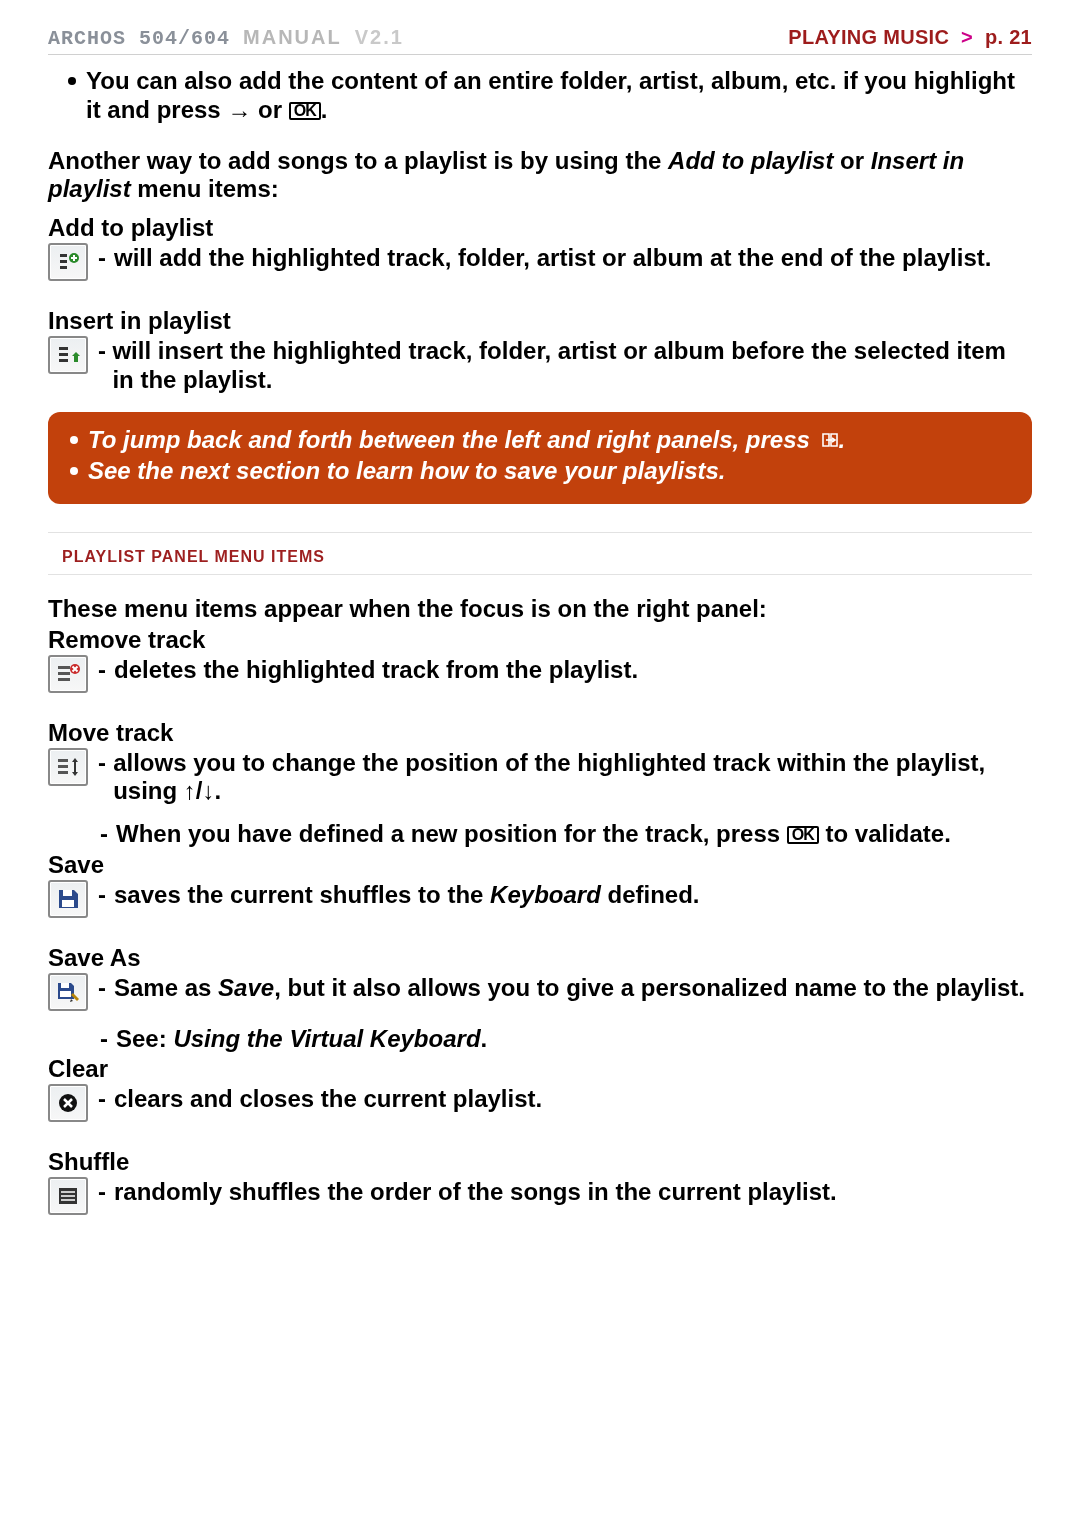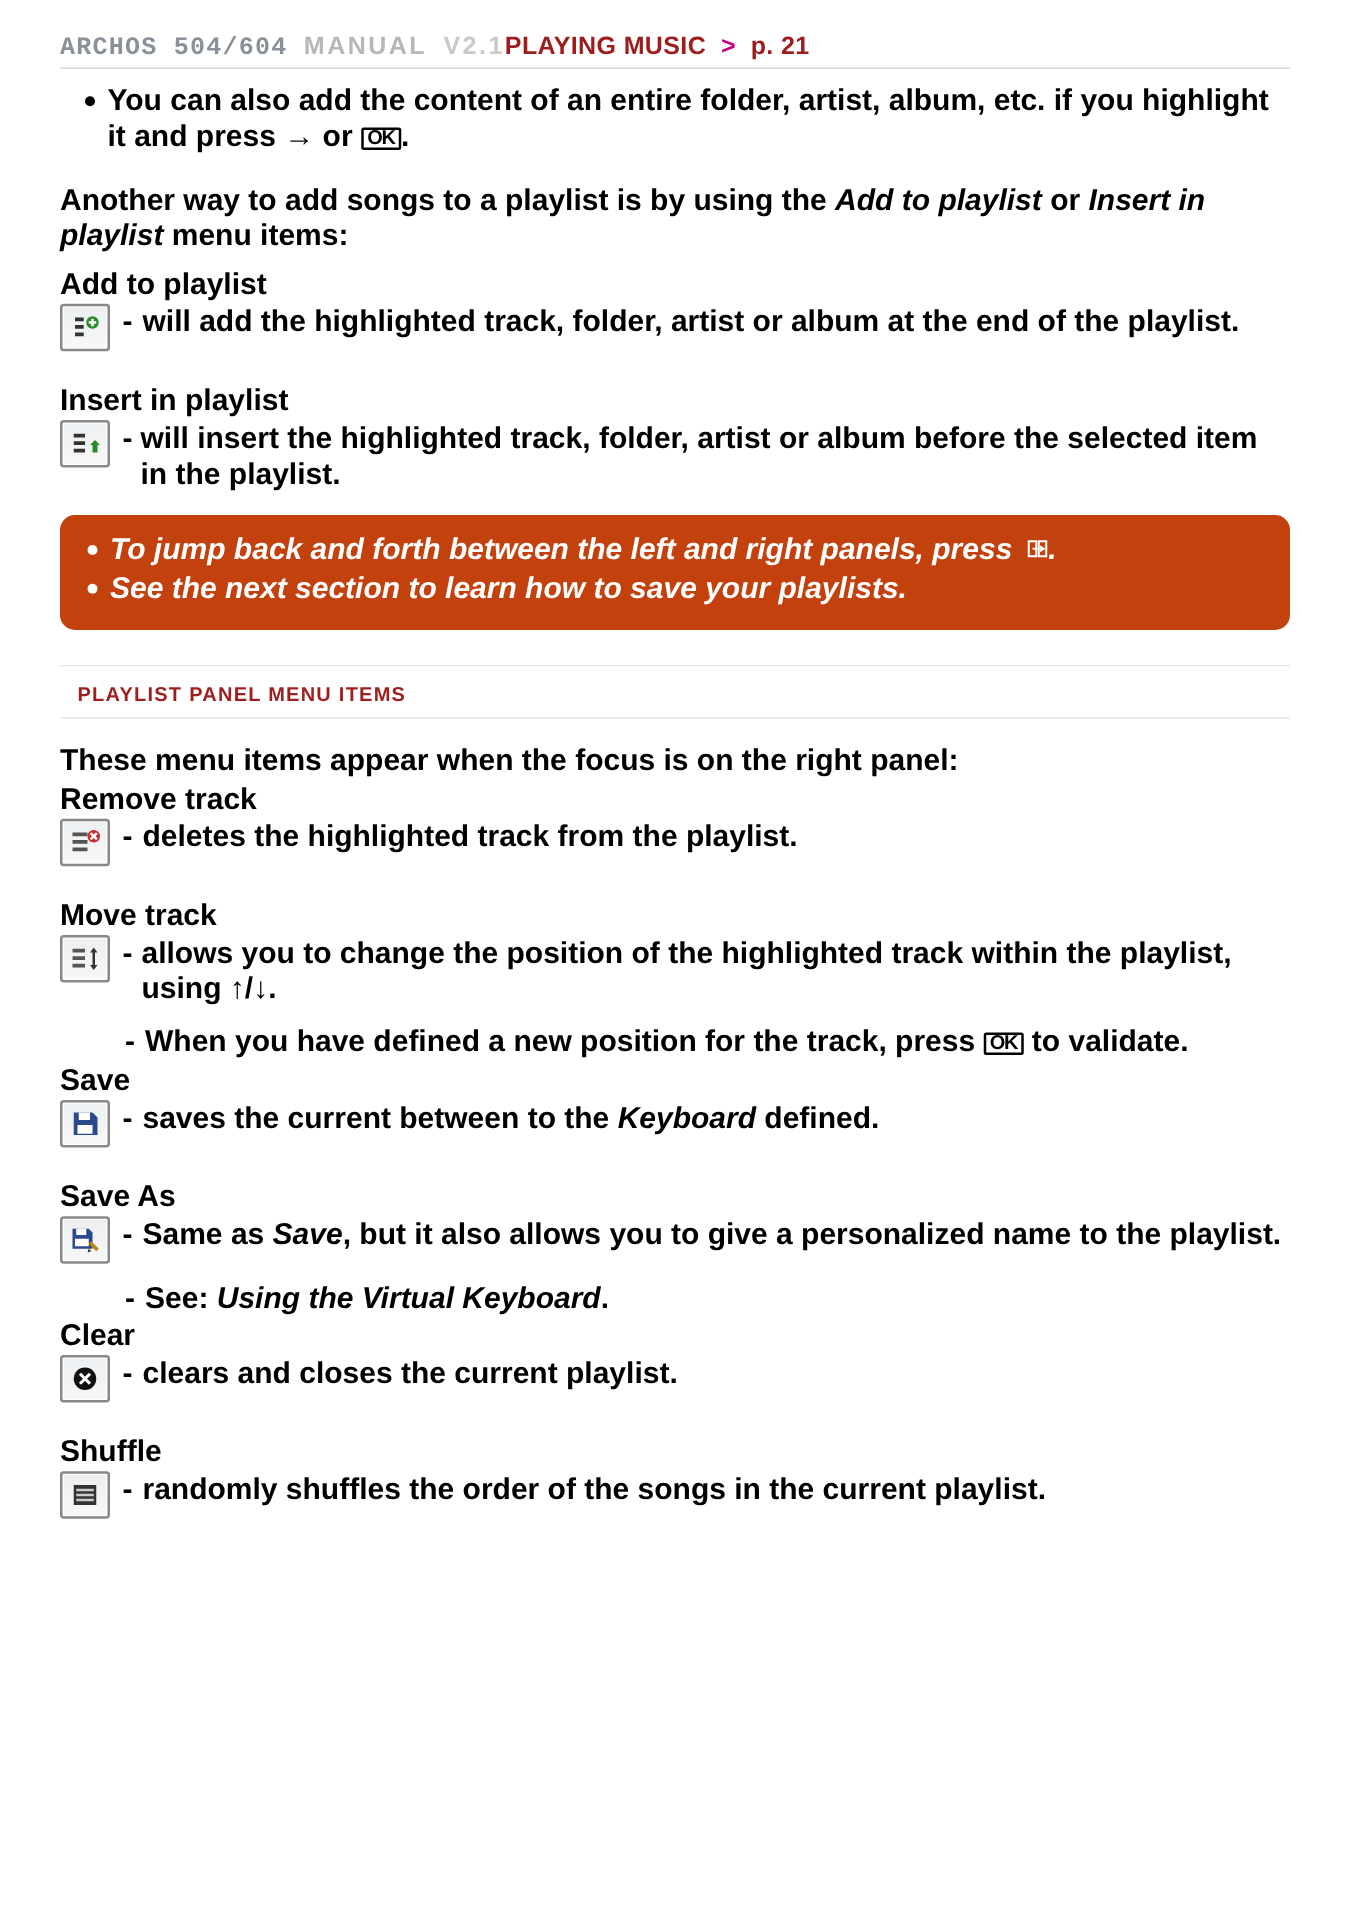--- a/index.html
+++ b/index.html
@@ -1,18 +1,18 @@
 <!DOCTYPE html>
 <html><head>
 <meta charset="utf-8">
 <style>
   * { box-sizing: border-box; margin: 0; padding: 0; }
   html, body { width: 1080px; background: #fff; font-family: Arial, Helvetica, sans-serif; color: #111; }
   .page { padding: 26px 48px 40px 48px; }
-  .topbar { display: flex; align-items: baseline; border-bottom: 1px solid #d0d0d0; padding-bottom: 4px; margin-bottom: 12px; }
+  .topbar { display: flex; justify-content: space-between; align-items: baseline; border-bottom: 1px solid #d0d0d0; padding-bottom: 4px; margin-bottom: 12px; }
   .brand { font-family: "Courier New", monospace; font-weight: bold; letter-spacing: 1px; font-size: 20px; color: #9aa; }
   .brand .archos { color: #8a9099; }
   .brand .model { color: #8a9099; }
   .brand .manual { color: #b7b7b7; font-family: Arial, sans-serif; letter-spacing: 2px; font-size: 20px; }
   .brand .ver { color: #c9c9c9; font-family: Arial, sans-serif; font-size: 20px; letter-spacing: 2px; }
   .crumb { color: #9d1c1c; font-weight: bold; font-size: 20px; letter-spacing: .3px; }
   .crumb .arrow { color: #c08; margin: 0 6px; }
   .crumb .page-no { color: #9d1c1c; }
 
   .content { font-size: 24px; line-height: 1.2; font-weight: 700; color: #000; font-family: "Arial Narrow", Arial, sans-serif; }
@@ -197,21 +197,21 @@
         <svg viewBox="0 0 28 26">
             <path d="M5 4 h15 l4 4 v14 h-19 z" fill="#2b4a8c"></path>
             <rect x="9" y="4" width="9" height="6" fill="#fff"></rect>
             <rect x="8" y="14" width="12" height="7" fill="#fff"></rect>
           </svg>
       </div>
       <div class="dash-text">
         <div class="dash-line">
             <span class="dash">-</span>
           <div>
-            <span>saves the current between to the </span><span class="italic-h">Keyboard</span><span> defined.</span>
+            <span>saves the current shuffles to the </span><span class="italic-h">Keyboard</span><span> defined.</span>
           </div>
         </div>
       </div>
     </div>
 
     <div class="gap"></div>
 
     <div class="item-title">Save As</div>
     <div class="item-block">
       <div class="icon">

